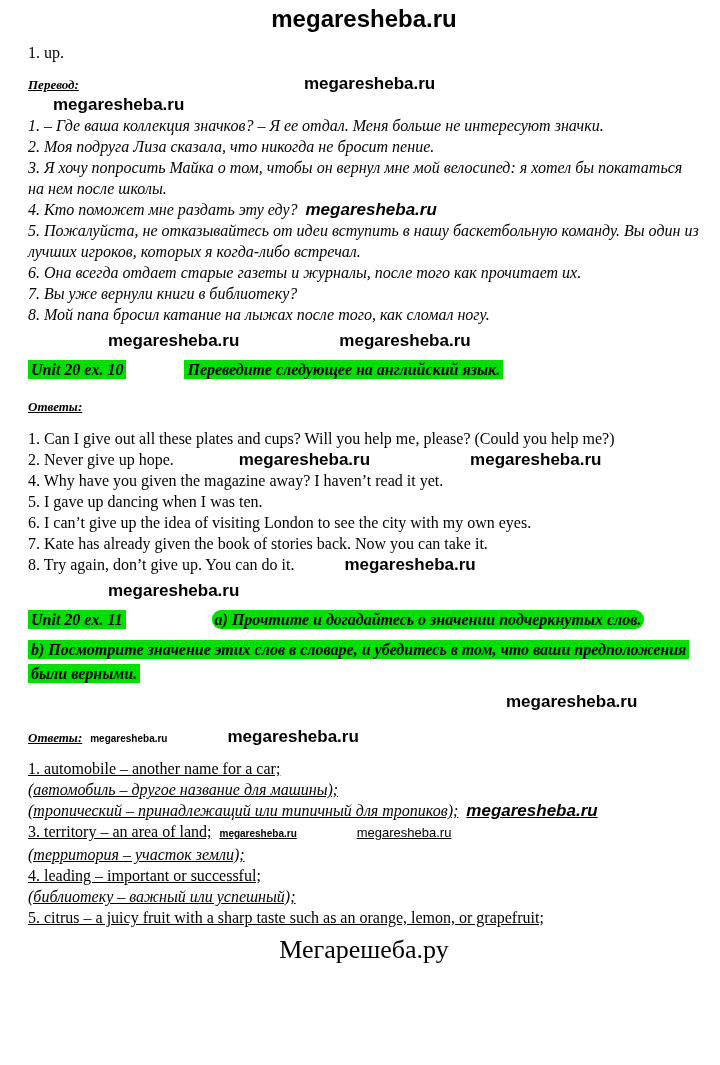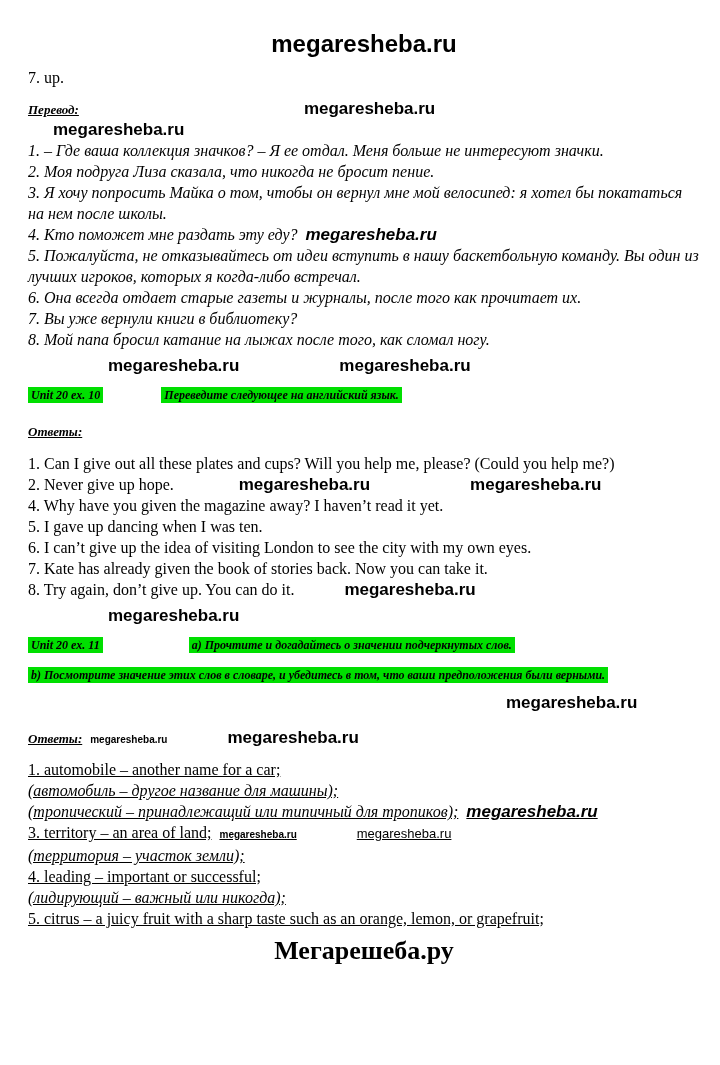--- a/index.html
+++ b/index.html
@@ -1,21 +1,21 @@
 <!DOCTYPE html>
 <html style="--hl: #00df00;"><head>
 <meta charset="utf-8">
 <style>
   * { margin:0; padding:0; box-sizing:border-box; }
   html,body { background:#ffffff; }
   body {
     width:720px; height:1065px; overflow:hidden;
     font-family:"Liberation Serif", serif; color:#000;
   }
-  .page { position:relative; width:720px; height:791px; padding:4px 20px 0 28px;margin-top:25px; }
+  .page { position:relative; width:720px; height:791px; padding:4px 20px 0 28px; }
 
   .site-header {
     font-family:"Liberation Sans", sans-serif;
     font-weight:bold; font-size:24px; line-height:30px;
     text-align:center; margin-bottom:8px;
   }
 
   .line { font-size:16px; line-height:21px; }
   .it   { font-size:16px; line-height:21px; font-style:italic; }
   .ans  { font-size:16px; line-height:21px; }
@@ -39,47 +39,47 @@
   .ml65  { margin-left:65px; }
   .ml80  { margin-left:80px; }
   .ml100 { margin-left:100px; }
   .ml230 { margin-left:225px; }
   .ml480 { margin-left:478px; }
 
   .row-label-top { margin-top:10px; line-height:21px; }
   .wm-row { line-height:20px; }
   .wm-row-mid { margin:4px 0 2px 0; line-height:23px; }
 
-  .green-row { margin-top:6px; font-size:12px; line-height:24px; }
+  .green-row { margin-top:6px; font-size:16px; line-height:24px; }
   .g {
     background:var(--hl, #00df00);
     font-weight:bold; font-style:italic;
     padding:1px 3px;
     -webkit-box-decoration-break:clone; box-decoration-break:clone;
   }
   .gap-ex10 { margin-left:58px; }
-  .gap-ex11 { margin-left:86px; }
+  .gap-ex11 { margin-left:86px;border-radius:9px; }
 
   .answers-label-row { margin-top:13px; line-height:21px; }
   .answers-block { margin-top:11px; }
   .vocab-block { margin-top:9px;text-decoration:underline; }
 
   .footer-title {
-    font-weight:bold; font-size:26px; line-height:34px;
+    font-weight:normal; font-size:26px; line-height:34px;
     text-align:center; margin-top:5px;
   }
 </style>
 </head>
 <body>
 
 <div class="page">
 
   <div class="site-header">megaresheba.ru</div>
 
-  <p class="line"><span>7. up.</span></p>
+  <p class="line"><span>1. up.</span></p>
 
   <p class="row-label-top"><span class="label">Перевод:</span><span class="wm ml230">megaresheba.ru</span></p>
 
   <p class="wm-row"><span class="wm ml25">megaresheba.ru</span></p>
 
   <p class="it"><span>1. – Где ваша коллекция значков? – Я ее отдал. Меня больше не интересуют значки.</span></p>
   <p class="it"><span>2. Моя подруга Лиза сказала, что никогда не бросит пение.</span></p>
   <p class="it"><span>3. Я хочу попросить Майка о том, чтобы он вернул мне мой велосипед: я хотел бы покататься на нем после школы.</span></p>
   <p class="it"><span>4. Кто поможет мне раздать эту еду?</span><span class="wm ml8">megaresheba.ru</span></p>
   <p class="it"><span>5. Пожалуйста, не отказывайтесь от идеи вступить в нашу баскетбольную команду. Вы один из лучших игроков, которых я когда-либо встречал.</span></p>
@@ -112,19 +112,19 @@
 
   <p class="answers-label-row"><span class="label">Ответы:</span><span class="wm-xs ml8">megaresheba.ru</span><span class="wm ml60">megaresheba.ru</span></p>
 
   <div class="vocab-block">
     <p class="ans"><span>1. automobile – another name for a car;</span></p>
     <p class="it"><span>(автомобиль – другое название для машины);</span></p>
     <p class="it"><span>(тропический – принадлежащий или типичный для тропиков);</span><span class="wm ml8">megaresheba.ru</span></p>
     <p class="ans"><span>3. territory – an area of land;</span><span class="wm-xs ml8">megaresheba.ru</span><span class="wm-md ml60">megaresheba.ru</span></p>
     <p class="it"><span>(территория – участок земли);</span></p>
     <p class="ans"><span>4. leading – important or successful;</span></p>
-    <p class="it"><span>(лидирующий – важный или никогда);</span></p>
+    <p class="it"><span>(библиотеку – важный или успешный);</span></p>
     <p class="ans"><span>5. citrus – a juicy fruit with a sharp taste such as an orange, lemon, or grapefruit;</span></p>
   </div>
 
   <div class="footer-title">Мегарешеба.ру</div>
 
 </div>
 
 </body></html>

